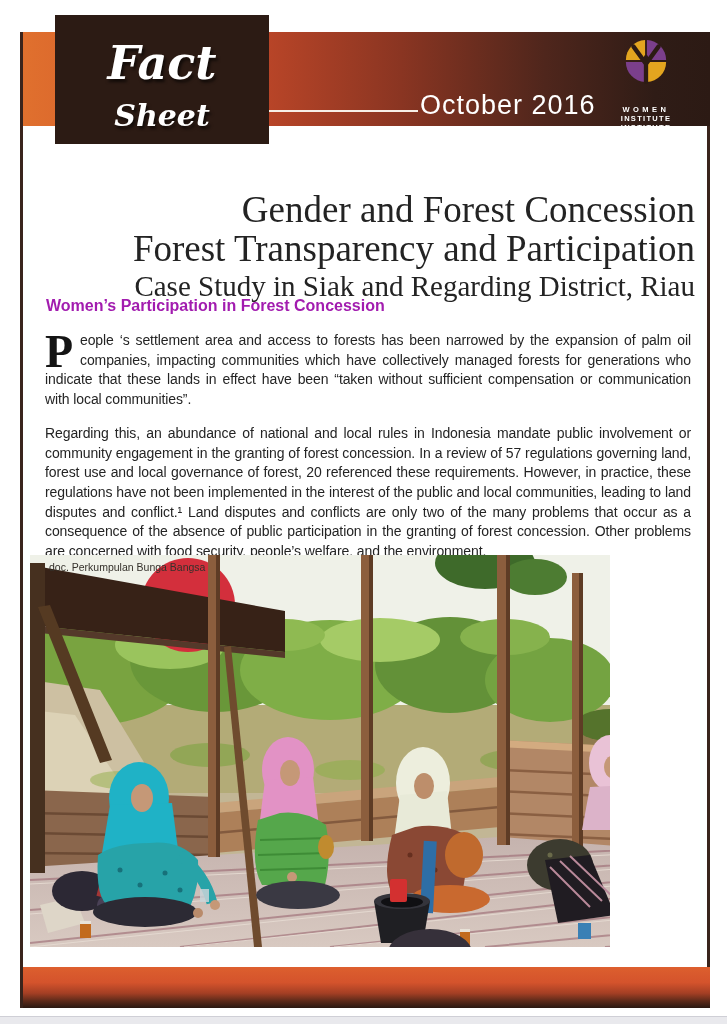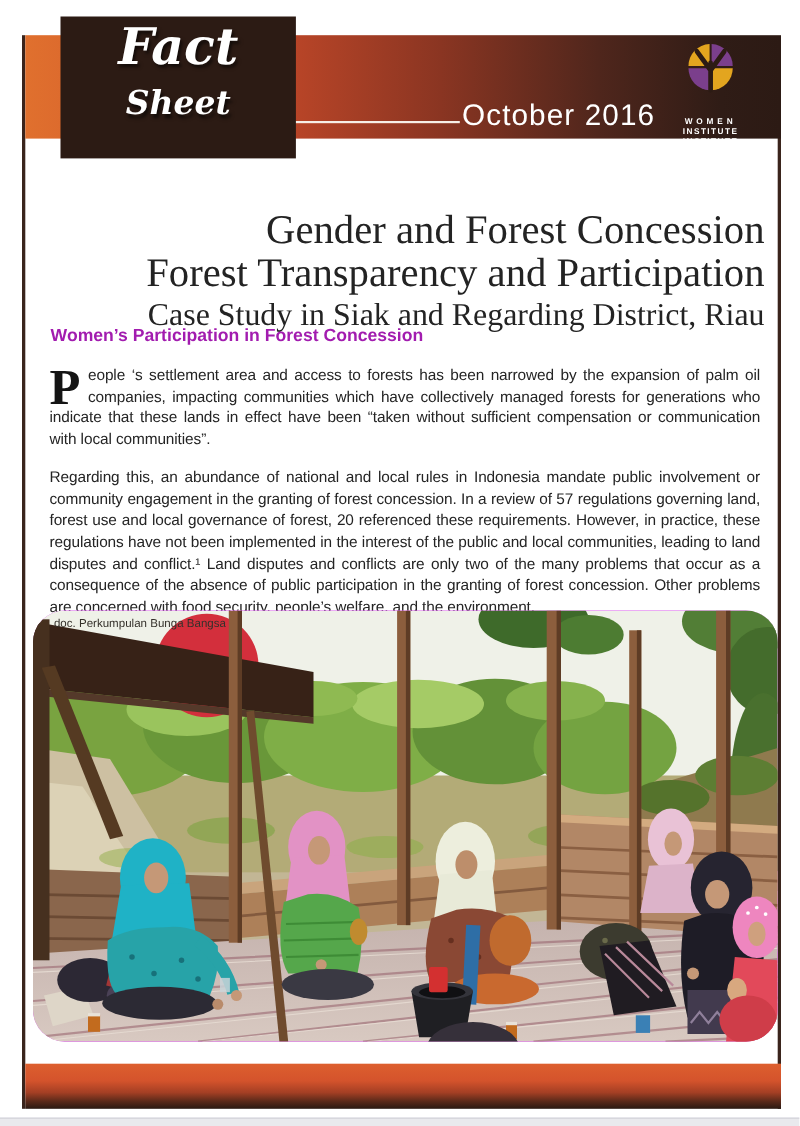--- a/index.html
+++ b/index.html
@@ -7,21 +7,21 @@
         font-family:"Liberation Sans",sans-serif;}
   
   .vline{position:absolute;background:#3a241c;width:3px;}
   .vline.left{left:20px;top:32px;height:976px;}
   .vline.right{left:707px;top:124px;height:884px;}
   
   .band{position:absolute;left:23px;top:32px;width:687px;height:94px;
         background:linear-gradient(90deg,#e0702e 0%,#d7612c 14%,#bc4628 34%,#8a3522 55%,#4f261c 76%,#2f1c16 92%,#2c1a14 100%);}
   .brand-box{position:absolute;left:55px;top:15px;width:214px;height:129px;background:#2c1b14;
              color:#fff;text-align:center;font-family:"DejaVu Serif",serif;font-style:italic;font-weight:bold;}
-  .brand-box .l1{font-size:46px;line-height:52px;padding-top:1px;text-shadow:2px 3px 3px rgba(0,0,0,.6);}
+  .brand-box .l1{font-size:46px;line-height:52px;padding-top:22px;text-shadow:2px 3px 3px rgba(0,0,0,.6);}
   .brand-box .l2{font-size:30px;line-height:54px;text-shadow:2px 3px 3px rgba(0,0,0,.6);}
   .issue{position:absolute;left:245px;bottom:7px;display:flex;align-items:flex-end;color:#fff;}
   .issue-rule{width:150px;height:2px;background:#f7efe7;margin:0 2px 7px 0;}
   .issue-date{font-size:27px;line-height:27px;letter-spacing:1px;font-weight:400;}
   .logo{position:absolute;right:18px;top:6px;width:92px;text-align:center;color:#fff;}
   .logo-text{margin-top:17px;font-size:7.5px;line-height:9px;font-weight:bold;color:#fff;}
   .logo-text .w{letter-spacing:3.5px;}
   .logo-text .r{letter-spacing:1.3px;}
   
   .title-block{position:absolute;right:32px;top:163px;text-align:right;color:#232323;
@@ -29,21 +29,21 @@
   .title-main{font-size:37px;line-height:39px;font-weight:normal;}
   .title-sub{font-size:29px;line-height:35px;font-weight:normal;margin-top:1px;}
   
   .article{position:absolute;left:45px;top:296px;width:646px;color:#242424;}
   .article h3{margin:0 0 15px 1px;font-size:16px;line-height:20px;font-weight:bold;color:#a21caf;}
   .article p{margin:0 0 14px 0;font-size:14px;line-height:19.7px;text-align:justify;
              letter-spacing:-0.1px;}
   .dropcap{float:left;font-family:"Liberation Serif",serif;font-weight:bold;font-size:46px;
            line-height:35px;padding:3px 7px 0 0;color:#141414;}
   
-  .photo{position:absolute;left:30px;top:555px;width:677px;height:392px;overflow:hidden;background:#d946ef;border-radius:29px;}
+  .photo{position:absolute;left:30px;top:555px;width:580px;height:392px;overflow:hidden;background:#7dd3fc;}
   .photo svg{display:block;}
   .caption{position:absolute;left:19px;top:6px;font-size:10.5px;color:#35312b;letter-spacing:0;}
   
   .bottom-bar{position:absolute;left:23px;top:967px;width:687px;height:41px;
               background:linear-gradient(180deg,#dd5f2e 0%,#d4532c 38%,#a43f24 64%,#5c2a1a 83%,#2a1912 100%);}
   .page-edge{position:absolute;left:0;top:1016px;width:727px;height:8px;background:#e9e9ed;border-top:1px solid #cfcfd6;}
 </style>
 </head>
 <body>
 

